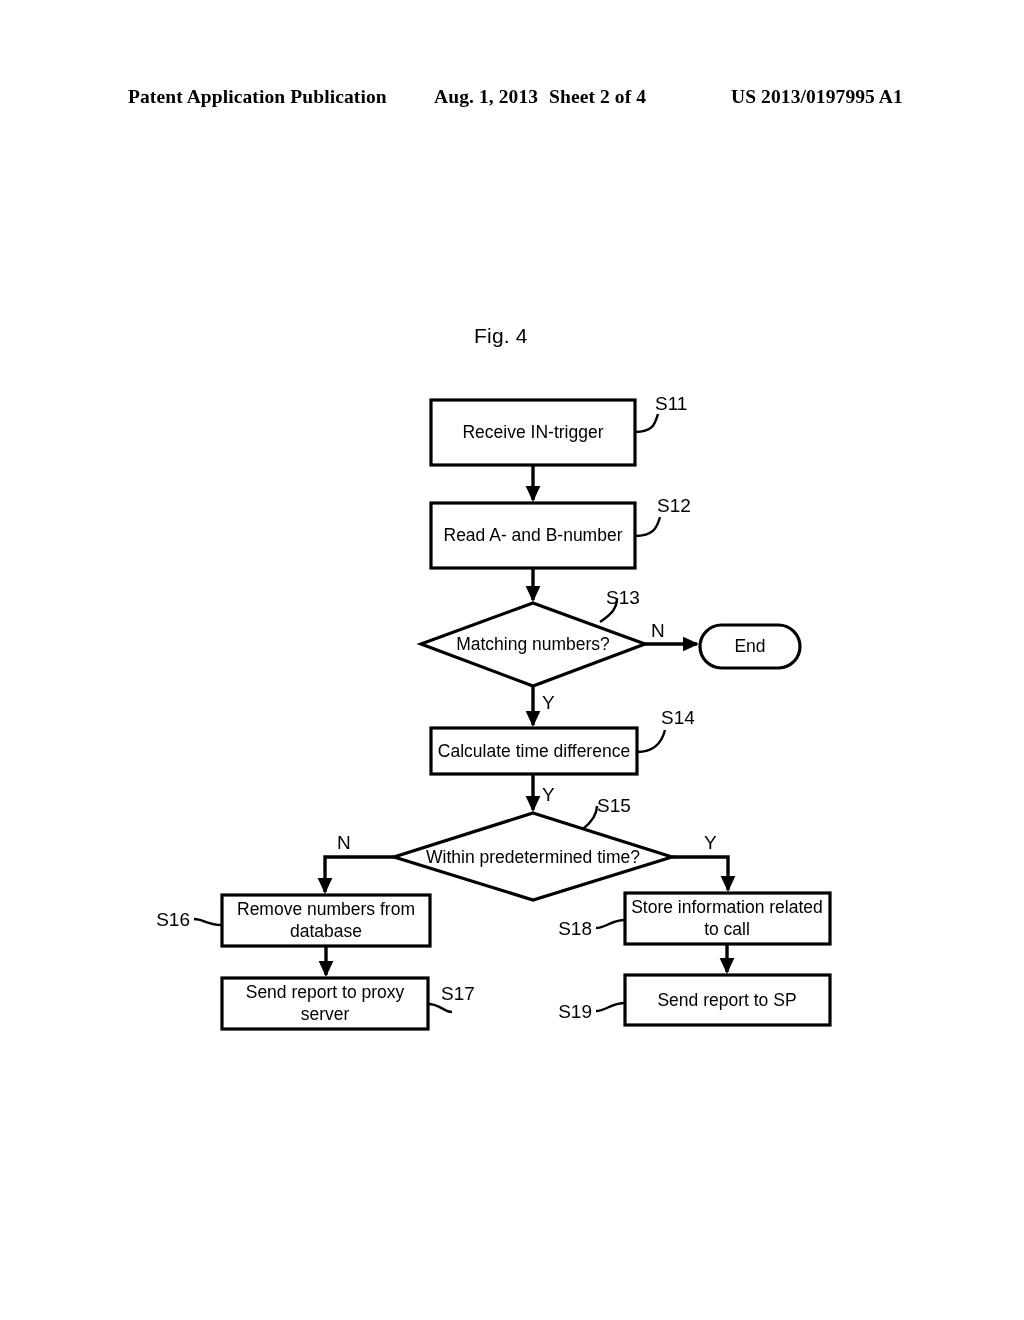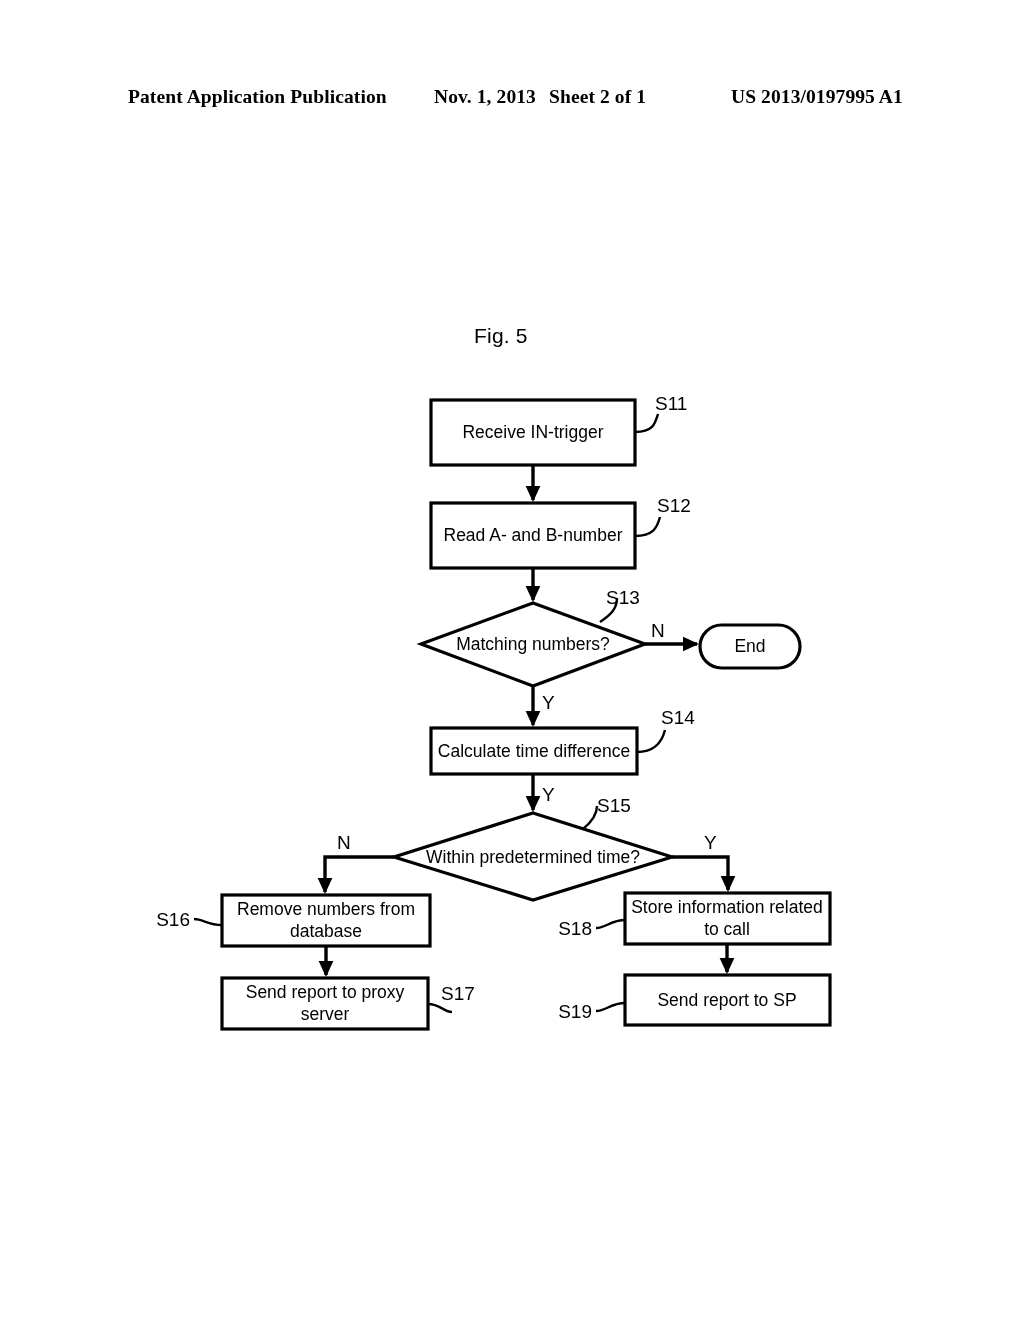--- a/index.html
+++ b/index.html
@@ -99,26 +99,26 @@
     stroke-width: 3.4;
   }
 </style>
 </head>
 <body>
 
 <div id="page">
 
   <div id="patent-header">
     <span class="h-pub">Patent Application Publication</span>
-    <span class="h-date">Nov. 1, 2013</span>
-    <span class="h-sheet">Sheet 2 of 1</span>
+    <span class="h-date">Aug. 1, 2013</span>
+    <span class="h-sheet">Sheet 2 of 4</span>
     <span class="h-num">US 2013/0197995 A1</span>
   </div>
 
-  <div id="fig-caption">Fig. 5</div>
+  <div id="fig-caption">Fig. 4</div>
 
   <svg id="flowchart" viewBox="0 0 1024 1320">
     <defs>
       <marker id="arrow" viewBox="0 0 10 10" refX="8.4" refY="5" markerWidth="5" markerHeight="5" orient="auto-start-reverse">
         <path d="M 0 0.6 L 9.6 5 L 0 9.4 z" fill="#000000"></path>
       </marker>
     </defs>
 
     <g>
       <rect class="shape" x="431" y="400" width="204" height="65"></rect>

